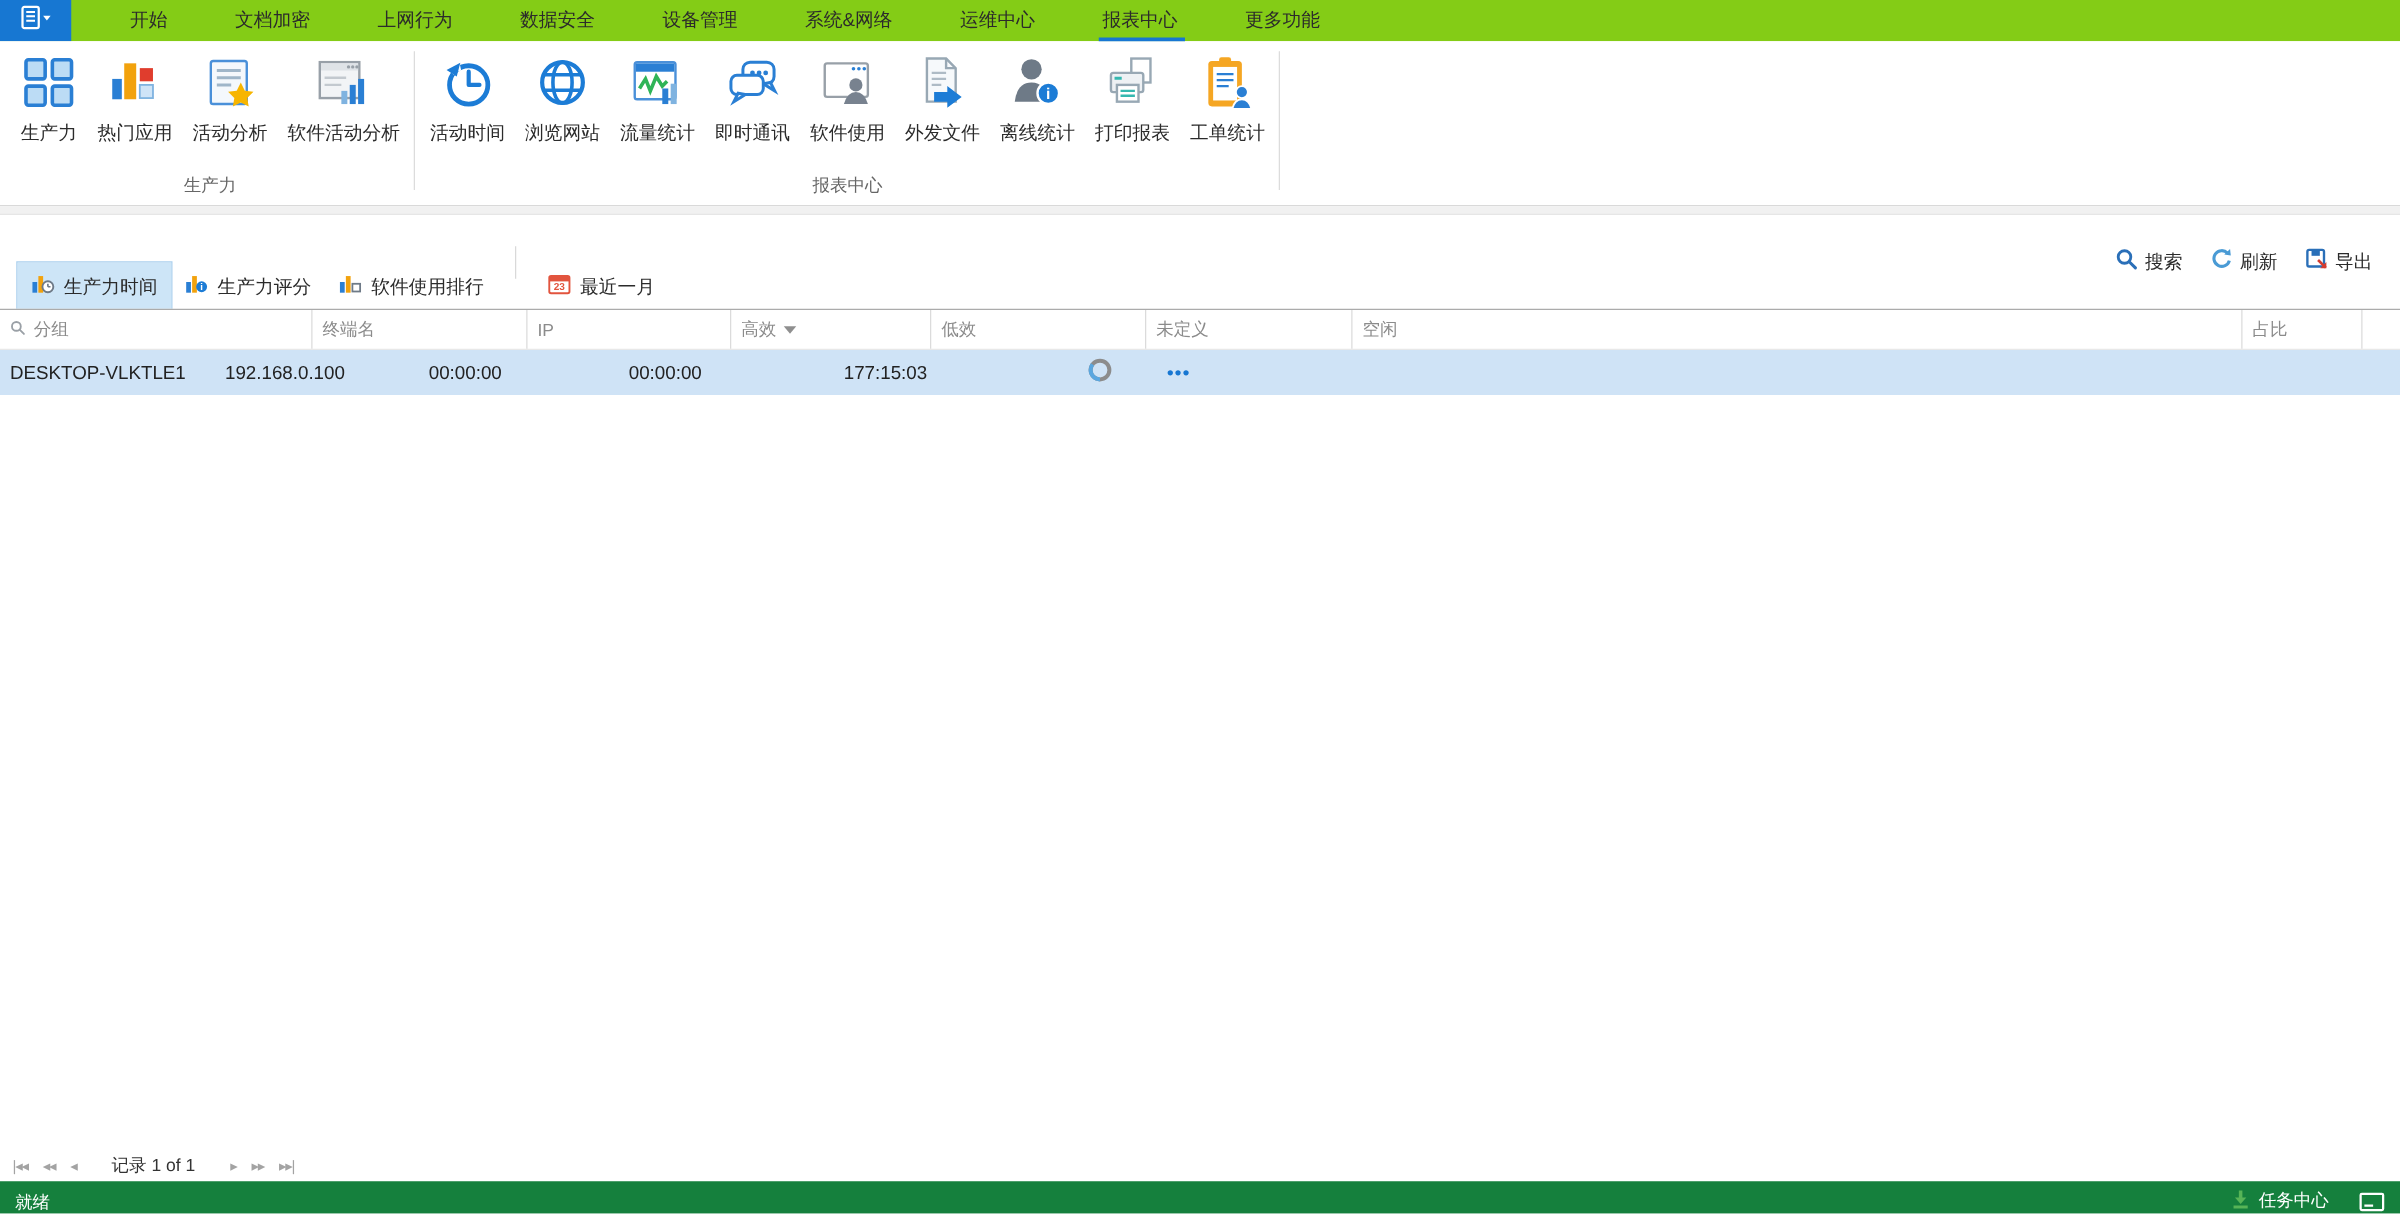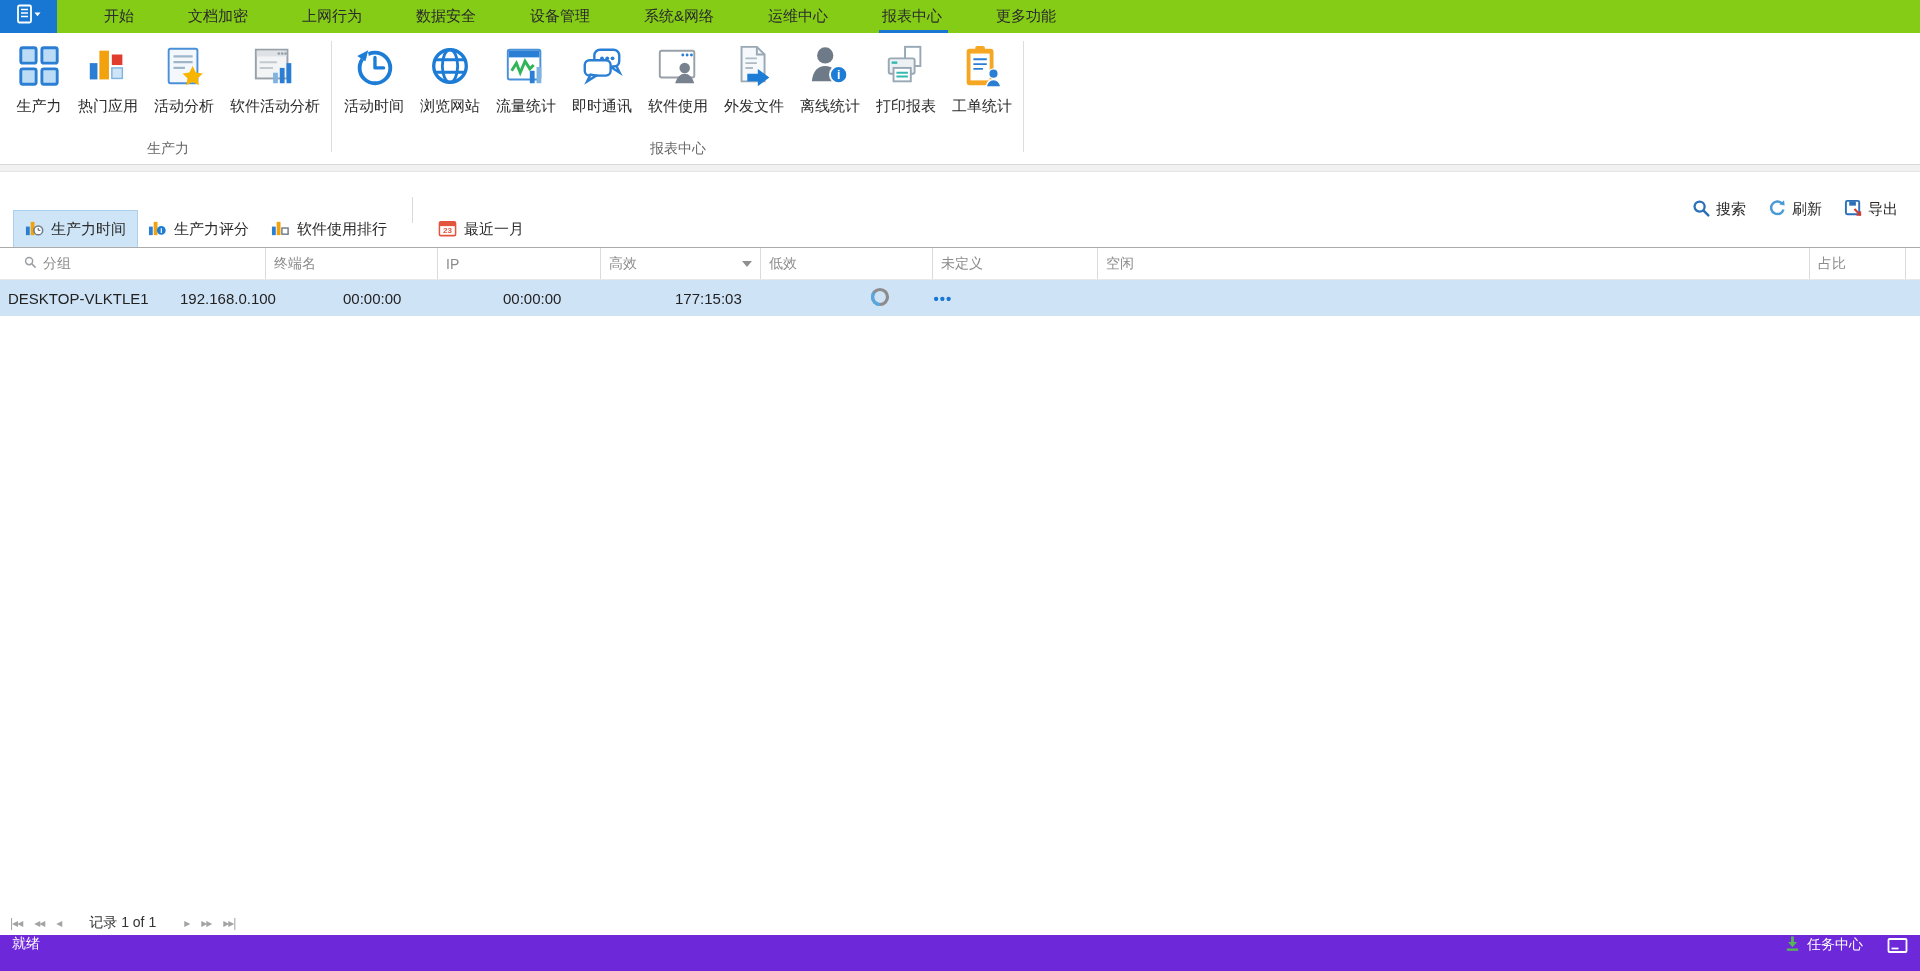--- a/index.html
+++ b/index.html
@@ -31,37 +31,37 @@
   
   .toolbar{height:75px;display:flex;align-items:center;padding:0 14px;background:#fff;flex:0 0 auto;}
   .tool-btn{display:flex;align-items:center;gap:7px;font-size:15px;color:#2b2b2b;padding:8px 11px;cursor:pointer;white-space:nowrap;margin-top:40px;}
   .tool-btn.selected{background:#cde5f7;outline:1px solid #abd0ee;}
   .tb-sep{width:1px;height:26px;background:#d9d9d9;margin:0 14px;}
   .toolbar-actions{margin-left:auto;display:flex;align-items:flex-start;gap:6px;}
   .action-btn{display:flex;align-items:center;gap:5px;font-size:15px;color:#2b2b2b;padding:6px 8px;cursor:pointer;}
 
   
   .thead{display:flex;height:33px;border-top:1px solid #ababab;border-bottom:1px solid #e8e8e8;background:#fff;
-         color:#8b8b8b;font-size:14px;flex:0 0 auto;box-sizing:border-box;padding-left:16px;}
+         color:#8b8b8b;font-size:14px;flex:0 0 auto;box-sizing:border-box;}
   .th{display:flex;align-items:center;gap:6px;padding:0 8px;border-right:1px solid #dbdbdb;box-sizing:border-box;flex:0 0 auto;cursor:pointer;}
-  .th.spread{justify-content:space-between;}
+  .th.spread{justify-content:flex-start;}
   .caret-down{width:0;height:0;border-left:5px solid transparent;border-right:5px solid transparent;border-top:6px solid #8f8f8f;}
   .trow{display:flex;height:36px;background:#cfe3f6;font-size:15px;color:#222;flex:0 0 auto;cursor:pointer;}
   .td{display:flex;align-items:center;padding:0 8px;box-sizing:border-box;flex:0 0 auto;}
   .td.center{justify-content:center;}
   .ellipsis{color:#1777d2;font-weight:bold;font-size:15px;letter-spacing:1px;line-height:1;}
   .filler{flex:1 1 auto;background:#fff;}
 
   
   .pager{height:24px;display:flex;align-items:center;gap:12px;padding-left:10px;flex:0 0 auto;background:#fff;}
   .pg-btn{color:#a3a3a3;font-size:12px;cursor:pointer;letter-spacing:-1px;user-select:none;}
   .pg-text{color:#333;font-size:14px;margin:0 16px;}
 
   
-  .statusbar{height:36px;background:#6d28d9;color:#fff;display:flex;align-items:flex-start;padding:0 12px;font-size:14px;flex:0 0 auto;}
+  .statusbar{height:26px;background:#15803d;color:#fff;display:flex;align-items:flex-end;padding:0 12px;font-size:14px;flex:0 0 auto;}
   .status-right{margin-left:auto;display:flex;align-items:center;gap:8px;}
   .task-center{display:flex;align-items:center;gap:6px;cursor:pointer;}
   .tray-icon{margin-left:16px;display:flex;align-items:center;cursor:pointer;}
 </style>
 </head>
 <body>
 
 <div class="app">
 
   <div class="menubar">

